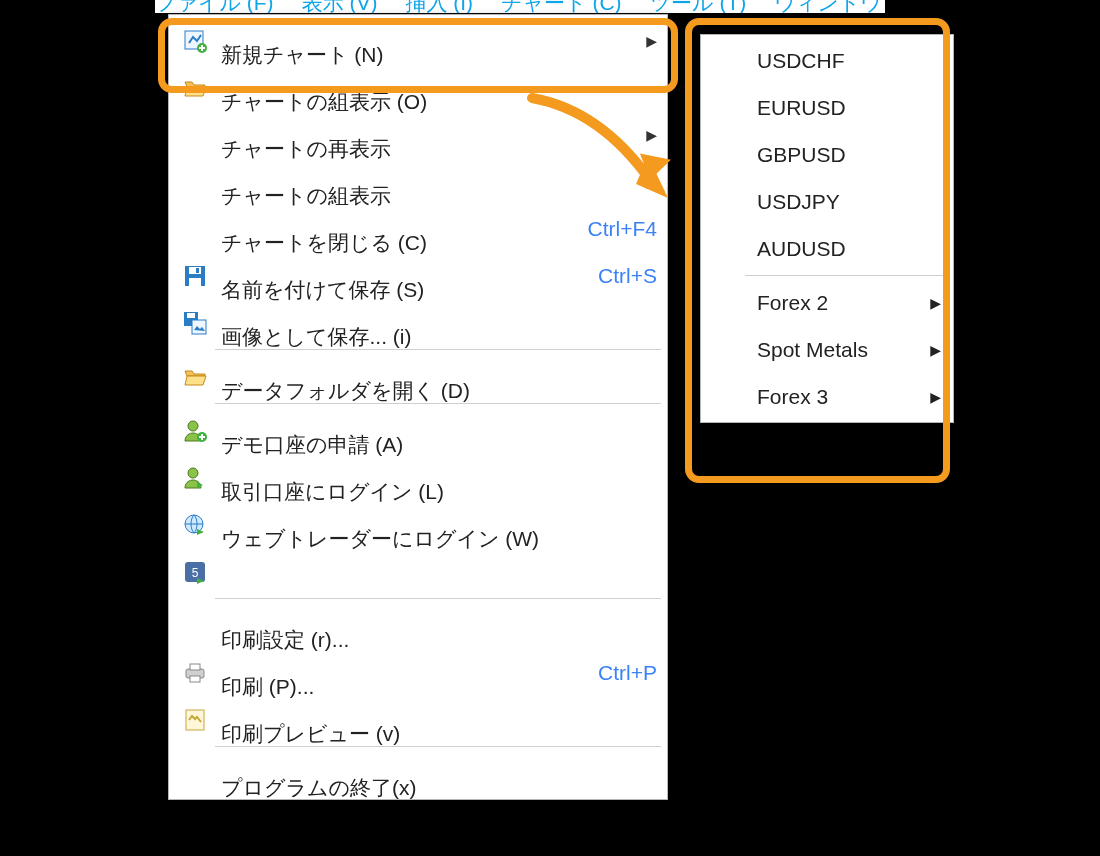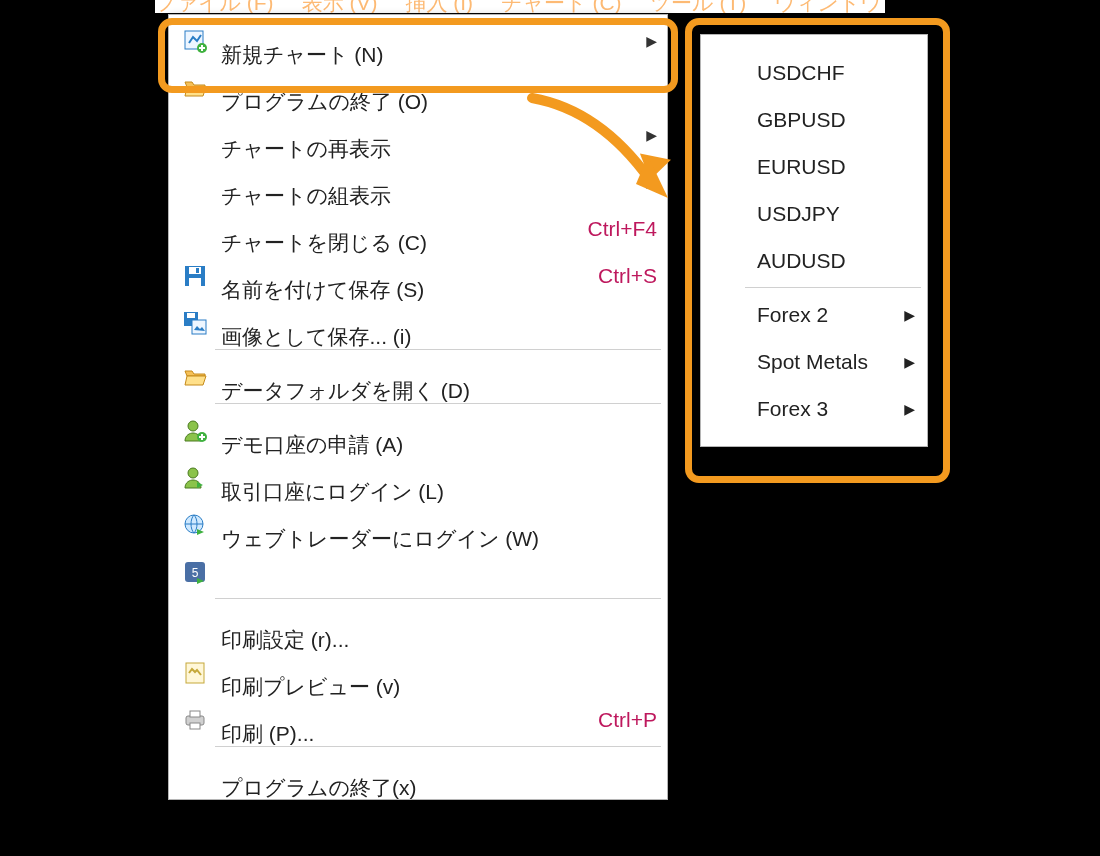--- a/index.html
+++ b/index.html
@@ -22,21 +22,21 @@
     background: #fff;
   }
   .menubar {
     position: absolute;
     top: 0;
     left: 155px;
     width: 730px;
     height: 13px;
     display: flex;
     align-items: flex-start;
-    color: #fdba74;
+    color: #0ea5e9;
     overflow: hidden;
   }
   .menubar span {
     margin-right: 28px;
     white-space: nowrap;
     position: relative;
     top: -11px;
   }
   .main-menu {
     position: absolute;
@@ -61,43 +61,43 @@
     align-items: center;
     justify-content: center;
     flex-shrink: 0;
   }
   .menu-label {
     flex: 1;
     white-space: nowrap;
     margin-top: 28px;
   }
   .menu-shortcut {
-    color: #be185d;
+    color: #3b82f6;
     margin-left: 10px;
   }
   .menu-arrow {
     font-size: 14px;
     color: #333;
     margin-left: 8px;
   }
   .menu-sep {
     height: 1px;
     background: #d0d0d0;
     margin: 3px 6px 3px 46px;
   }
 
   .sub-menu {
     position: absolute;
     top: 34px;
     left: 700px;
-    width: 228px;
+    width: 254px;
     background: #fff;
     border: 1px solid #b5b5b5;
     box-shadow: 2px 2px 8px rgba(0,0,0,0.25);
-    padding: 14px 0;
+    padding: 2px 0;
   }
   .sub-item {
     display: flex;
     align-items: center;
     height: 47px;
     padding: 0 12px 0 56px;
     color: #222;
   }
   .sub-label { flex: 1; }
   .sub-arrow { font-size: 14px; }
@@ -164,21 +164,21 @@
       <div class="menu-label">新規チャート (N)</div>
       <div class="menu-arrow">▶</div>
     </div>
     <div class="menu-item">
       <div class="menu-icon-slot">
         <svg class="ic" viewBox="0 0 24 24">
           <path d="M2 6h7l2 3h11v2H4z" fill="#f6c158" stroke="#c58a1a"></path>
           <path d="M4 11h19l-3 9H2z" fill="#ffe08a" stroke="#c58a1a"></path>
         </svg>
       </div>
-      <div class="menu-label">プログラムの終了 (O)</div>
+      <div class="menu-label">チャートの組表示 (O)</div>
     </div>
     <div class="menu-item">
       <div class="menu-icon-slot"></div>
       <div class="menu-label">チャートの再表示</div>
       <div class="menu-arrow">▶</div>
     </div>
     <div class="menu-item">
       <div class="menu-icon-slot"></div>
       <div class="menu-label">チャートの組表示</div>
       <div class="menu-arrow">▶</div>
@@ -263,52 +263,52 @@
       </div>
     </div>
     <div class="menu-sep"></div>
     <div class="menu-item">
       <div class="menu-icon-slot"></div>
       <div class="menu-label">印刷設定 (r)...</div>
     </div>
     <div class="menu-item">
       <div class="menu-icon-slot">
         <svg class="ic" viewBox="0 0 24 24">
-          <rect x="3" y="2" width="18" height="20" fill="#fff7d8" stroke="#c5a83a"></rect>
-          <path d="M6 12l3-4 3 3 2-2 4 5" stroke="#c5a83a" fill="none" stroke-width="2"></path>
-        </svg>
-      </div>
-      <div class="menu-label">印刷プレビュー (v)</div>
-    </div>
-    <div class="menu-item">
-      <div class="menu-icon-slot">
-        <svg class="ic" viewBox="0 0 24 24">
           <rect x="3" y="8" width="18" height="9" rx="2" fill="#d0d0d0" stroke="#888"></rect>
           <rect x="7" y="3" width="10" height="6" fill="#fff" stroke="#888"></rect>
           <rect x="7" y="15" width="10" height="6" fill="#fff" stroke="#888"></rect>
         </svg>
       </div>
       <div class="menu-label">印刷 (P)...</div>
       <div class="menu-shortcut">Ctrl+P</div>
     </div>
+    <div class="menu-item">
+      <div class="menu-icon-slot">
+        <svg class="ic" viewBox="0 0 24 24">
+          <rect x="3" y="2" width="18" height="20" fill="#fff7d8" stroke="#c5a83a"></rect>
+          <path d="M6 12l3-4 3 3 2-2 4 5" stroke="#c5a83a" fill="none" stroke-width="2"></path>
+        </svg>
+      </div>
+      <div class="menu-label">印刷プレビュー (v)</div>
+    </div>
     <div class="menu-sep"></div>
     <div class="menu-item">
       <div class="menu-icon-slot"></div>
       <div class="menu-label">プログラムの終了(x)</div>
     </div>
   </div>
 <div class="sub-menu" id="sub-menu">
     <div class="sub-item">
       <div class="sub-label">USDCHF</div>
     </div>
     <div class="sub-item">
+      <div class="sub-label">EURUSD</div>
+    </div>
+    <div class="sub-item">
       <div class="sub-label">GBPUSD</div>
-    </div>
-    <div class="sub-item">
-      <div class="sub-label">EURUSD</div>
     </div>
     <div class="sub-item">
       <div class="sub-label">USDJPY</div>
     </div>
     <div class="sub-item">
       <div class="sub-label">AUDUSD</div>
     </div>
     <div class="sub-sep"></div>
     <div class="sub-item">
       <div class="sub-label">Forex 2</div>

